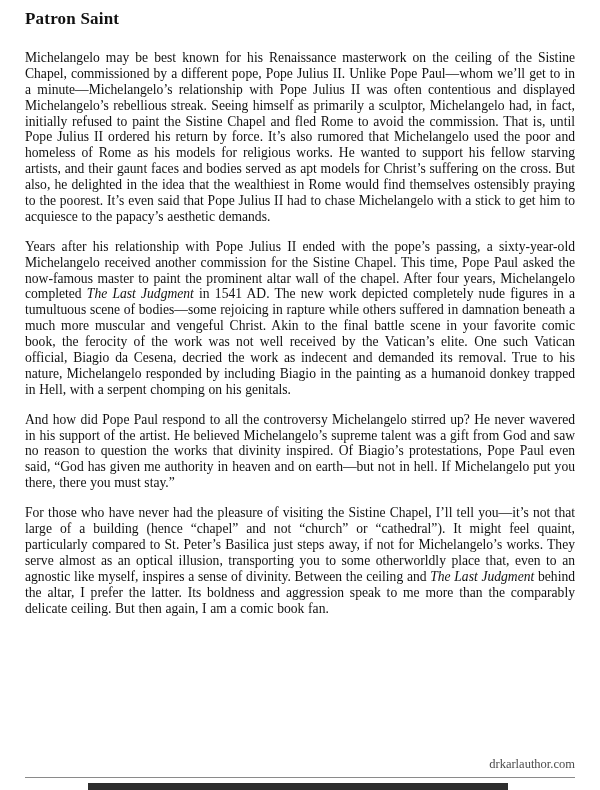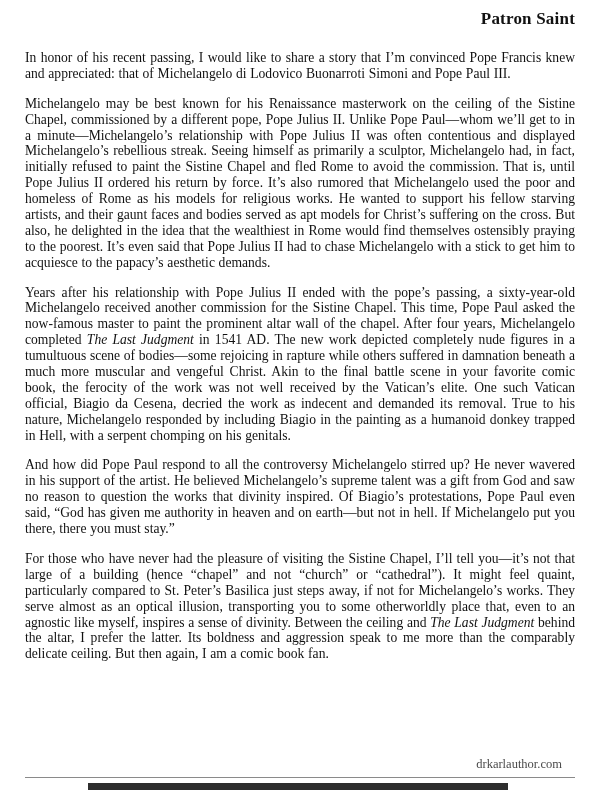--- a/index.html
+++ b/index.html
@@ -16,34 +16,33 @@
     overflow: hidden;
   }
   .page {
     padding: 9px 25px 0 25px;
   }
   h1.page-title {
     font-size: 17px;
     font-weight: bold;
     margin: 0 0 21px 0;
     letter-spacing: 0.2px;
-    text-align: right;
   }
   .article-body p {
     font-size: 13.6px;
     line-height: 1.17;
     text-align: justify;
     margin: 0 0 14px 0;
     word-spacing: 0.3px;
   }
   .article-body p em {
   }
   .footer-site {
     position: absolute;
-    right: 38px;
+    right: 25px;
     bottom: 18px;
     font-size: 12.5px;
     color: #4a4a4a;
     font-family: "Liberation Serif", serif;
     cursor: pointer;
   }
   .footer-rule {
     position: absolute;
     left: 25px;
     right: 25px;
@@ -60,21 +59,20 @@
     height: 7px;
     background: #2e2e2e;
   }
 </style>
 </head>
 <body>
 
 <div class="page">
   <h1 class="page-title">Patron Saint</h1>
   <div class="article-body">
-      <p><span>In honor of his recent passing, I would like to share a story that I’m convinced Pope Francis knew and appreciated: that of Michelangelo di Lodovico Buonarroti Simoni and Pope Paul III.</span></p>
       <p><span>Michelangelo may be best known for his Renaissance masterwork on the ceiling of the Sistine Chapel, commissioned by a different pope, Pope Julius II. Unlike Pope Paul—whom we’ll get to in a minute—Michelangelo’s relationship with Pope Julius II was often contentious and displayed Michelangelo’s rebellious streak. Seeing himself as primarily a sculptor, Michelangelo had, in fact, initially refused to paint the Sistine Chapel and fled Rome to avoid the commission. That is, until Pope Julius II ordered his return by force. It’s also rumored that Michelangelo used the poor and homeless of Rome as his models for religious works. He wanted to support his fellow starving artists, and their gaunt faces and bodies served as apt models for Christ’s suffering on the cross. But also, he delighted in the idea that the wealthiest in Rome would find themselves ostensibly praying to the poorest. It’s even said that Pope Julius II had to chase Michelangelo with a stick to get him to acquiesce to the papacy’s aesthetic demands.</span></p>
       <p><span>Years after his relationship with Pope Julius II ended with the pope’s passing, a sixty-year-old Michelangelo received another commission for the Sistine Chapel. This time, Pope Paul asked the now-famous master to paint the prominent altar wall of the chapel. After four years, Michelangelo completed </span><em>The Last Judgment</em><span> in 1541 AD. The new work depicted completely nude figures in a tumultuous scene of bodies—some rejoicing in rapture while others suffered in damnation beneath a much more muscular and vengeful Christ. Akin to the final battle scene in your favorite comic book, the ferocity of the work was not well received by the Vatican’s elite. One such Vatican official, Biagio da Cesena, decried the work as indecent and demanded its removal. True to his nature, Michelangelo responded by including Biagio in the painting as a humanoid donkey trapped in Hell, with a serpent chomping on his genitals.</span></p>
       <p><span>And how did Pope Paul respond to all the controversy Michelangelo stirred up? He never wavered in his support of the artist. He believed Michelangelo’s supreme talent was a gift from God and saw no reason to question the works that divinity inspired. Of Biagio’s protestations, Pope Paul even said, “God has given me authority in heaven and on earth—but not in hell. If Michelangelo put you there, there you must stay.”</span></p>
       <p><span>For those who have never had the pleasure of visiting the Sistine Chapel, I’ll tell you—it’s not that large of a building (hence “chapel” and not “church” or “cathedral”). It might feel quaint, particularly compared to St. Peter’s Basilica just steps away, if not for Michelangelo’s works. They serve almost as an optical illusion, transporting you to some otherworldly place that, even to an agnostic like myself, inspires a sense of divinity. Between the ceiling and </span><em>The Last Judgment</em><span> behind the altar, I prefer the latter. Its boldness and aggression speak to me more than the comparably delicate ceiling. But then again, I am a comic book fan.</span></p>
     </div>
 </div>
 
 <span class="footer-site">drkarlauthor.com</span>
 <hr class="footer-rule">
 <div class="bottom-bar"></div>

